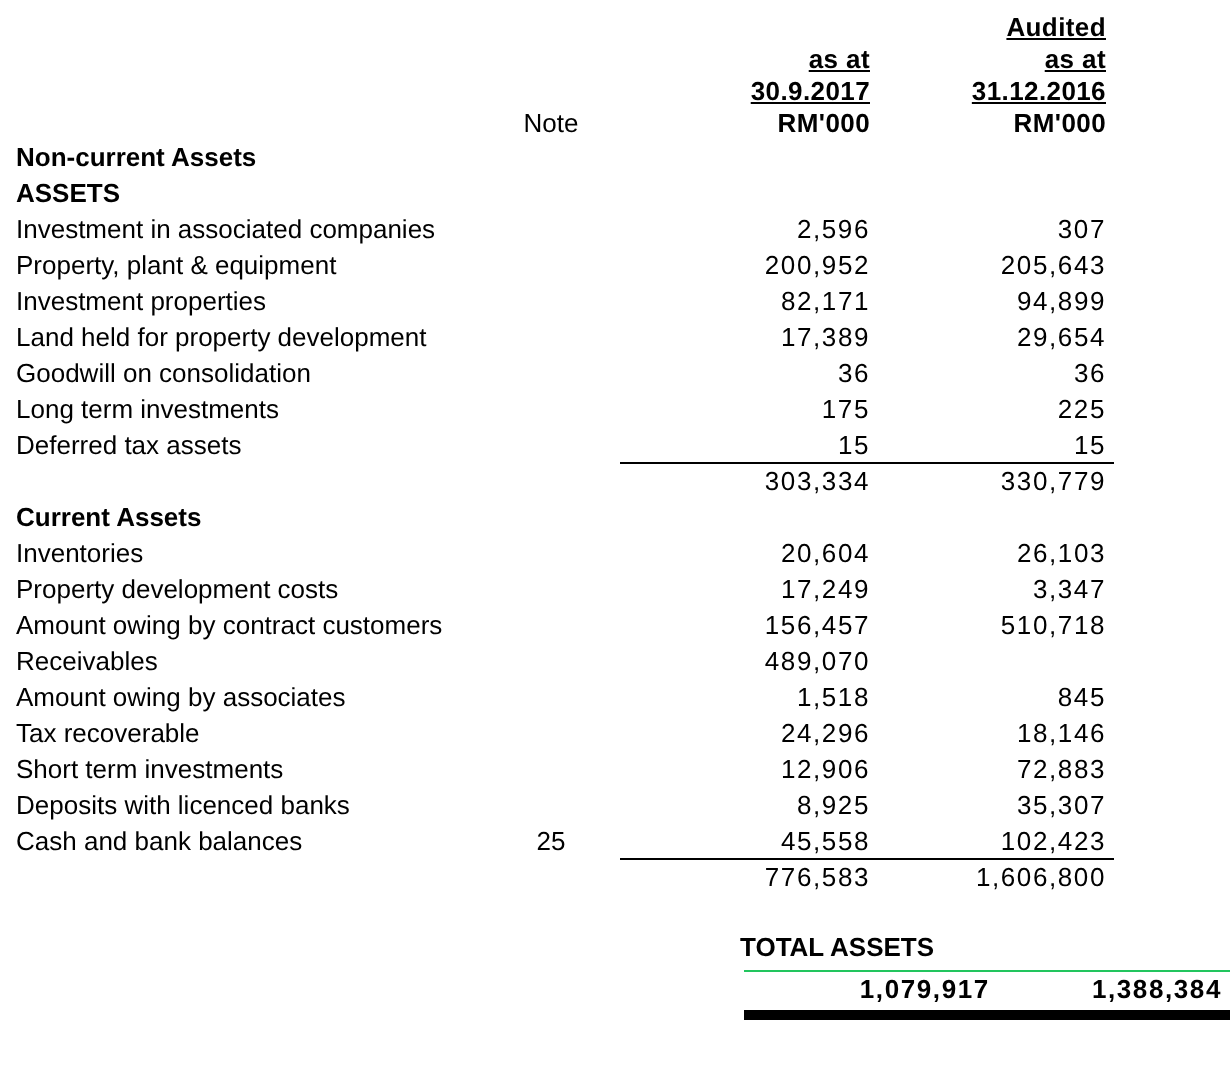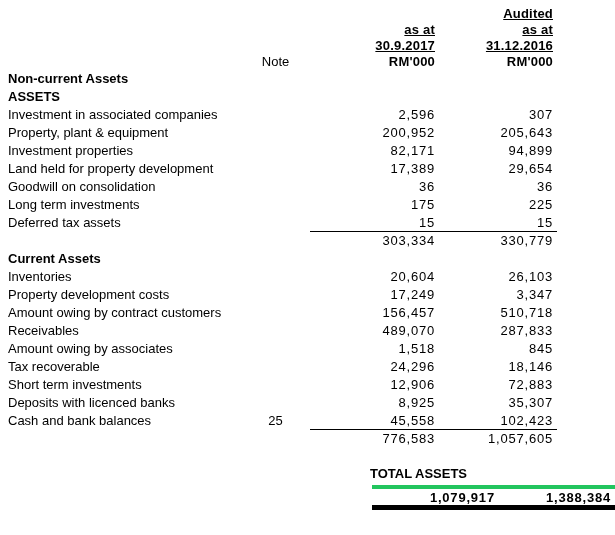--- a/index.html
+++ b/index.html
@@ -24,21 +24,21 @@
   .v2 { width: 118px; text-align: right; letter-spacing: 0.8px; white-space: nowrap; }
   .hdr .v1, .hdr .v2 { letter-spacing: 0.2px; }
   .u { text-decoration: underline; margin-top: 48px; }
   .b { font-weight: bold; }
   .normal { font-weight: normal; }
   .sub .vals { border-top: 1px solid #000; }
   .spacer { height: 14px; }
   .total-row { height: 25px; flex-direction: column; }
   .total-row .lbl { line-height: 23px; font-weight: bold; }
   .total-row .vals {
-    border-top: 4px solid #22c55e;
+    border-top: 1px solid #22c55e;
     border-bottom: 5px solid #000;
     box-sizing: border-box;
     height: 25px;
     line-height: 18px;
     font-weight: bold;
   }
 </style>
 </head>
 <body>
 
@@ -177,21 +177,20 @@
     <div class="vals">
       <div class="v1">156,457</div>
       <div class="v2">510,718</div>
     </div>
   </div>
   <div class="row">
     <div class="lbl">Receivables</div>
     <div class="note"></div>
     <div class="vals">
       <div class="v1">489,070</div>
-      <div class="v2">287,833</div>
     </div>
   </div>
   <div class="row">
     <div class="lbl">Amount owing by associates</div>
     <div class="note"></div>
     <div class="vals">
       <div class="v1">1,518</div>
       <div class="v2">845</div>
     </div>
   </div>
@@ -226,21 +225,21 @@
       <div class="v1">45,558</div>
       <div class="v2">102,423</div>
     </div>
   </div>
 
   <div class="row sub">
     <div class="lbl"></div>
     <div class="note"></div>
     <div class="vals">
       <div class="v1">776,583</div>
-      <div class="v2">1,057,605</div>
+      <div class="v2">1,606,800</div>
     </div>
   </div>
 
   <div class="spacer"></div>
 
   <div class="row total-row">
     <div class="lbl">TOTAL ASSETS</div>
     <div class="note"></div>
     <div class="vals">
       <div class="v1">1,079,917</div>

